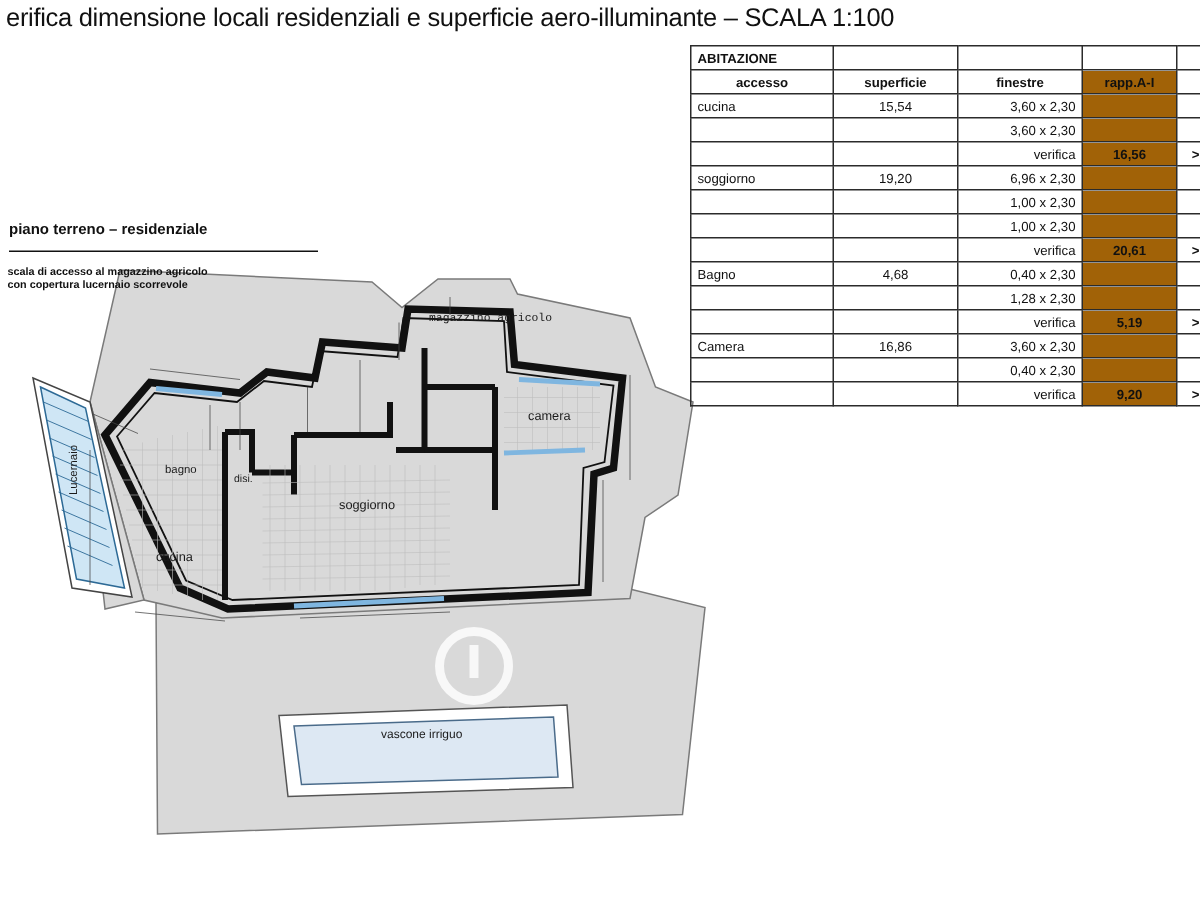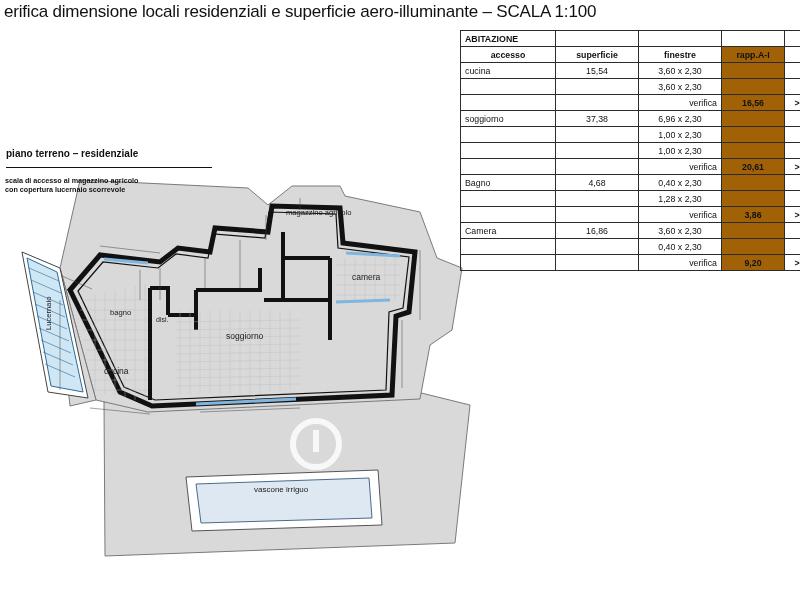--- a/index.html
+++ b/index.html
@@ -74,21 +74,21 @@
     border: 1px solid #2b2b2b;
     height: 15px;
     padding: 0 4px;
     font-size: 8.8px;
     line-height: 14px;
     white-space: nowrap;
     overflow: hidden;
   }
   .c-loc { width: 86px; }
   .c-sup { width: 74px; text-align: center; }
-  .c-fin { width: 74px; text-align: center; }
+  .c-fin { width: 74px; text-align: right; }
   .c-rap { width: 54px; text-align: center; }
   .c-gt  { width: 16px; text-align: center; }
 
   .hdr-title td {
     font-weight: bold;
     font-size: 8.8px;
     margin-left: 32px;
   }
   .col-hdr td { text-align: center; font-weight: bold; }
   .col-hdr td.c-loc { text-align: center; }
@@ -297,21 +297,21 @@
     <line x1="60" y1="300" x2="60" y2="390"></line>
   </g>
 
 </svg>
 </div>
 
 <div id="plan-label">piano terreno – residenziale</div>
 <div id="plan-label-underline"></div>
 <div id="stair-note">scala di accesso al magazzino agricolo con copertura lucernaio scorrevole</div>
 
-<div class="room-lbl" style="left:286px; top:209px; width:44px; line-height:1.15; font-size:7.6px;">
+<div class="room-lbl" style="left:286px; top:209px; width:44px; line-height:1.15; font-size:7.6px;font-family:Liberation Mono, monospace;">
   <span>magazzino agricolo</span>
 </div>
 <div class="room-lbl" style="left:352px; top:272px;">camera</div>
 <div class="room-lbl" style="left:226px; top:331px;">soggiorno</div>
 <div class="room-lbl" style="left:110px; top:308px; font-size:7.6px;">bagno</div>
 <div class="room-lbl" style="left:156px; top:316px; font-size:7px;">disi.</div>
 <div class="room-lbl" style="left:104px; top:366px;">cucina</div>
 <div class="room-lbl" style="left:254px; top:485px; font-size:8px;">vascone irriguo</div>
 <div class="room-lbl vert" style="left:44px; top:330px; font-size:7.6px;">Lucernaio</div>
 
@@ -360,21 +360,21 @@
         <td class="c-loc"></td>
         <td class="c-sup"></td>
         <td class="c-fin verifica-lbl">verifica</td>
         <td class="c-rap blue bold">16,56</td>
         <td class="c-gt bold">&gt;</td>
 
       </tr>
 
       <tr>
         <td class="c-loc">soggiorno</td>
-        <td class="c-sup">37,38</td>
+        <td class="c-sup">19,20</td>
         <td class="c-fin">6,96 x 2,30</td>
         <td class="c-rap blue"></td>
         <td class="c-gt"></td>
 
       </tr>
       <tr>
         <td class="c-loc"></td>
         <td class="c-sup"></td>
         <td class="c-fin">1,00 x 2,30</td>
         <td class="c-rap blue"></td>
@@ -411,21 +411,21 @@
         <td class="c-sup"></td>
         <td class="c-fin">1,28 x 2,30</td>
         <td class="c-rap blue"></td>
         <td class="c-gt"></td>
 
       </tr>
       <tr>
         <td class="c-loc"></td>
         <td class="c-sup"></td>
         <td class="c-fin verifica-lbl">verifica</td>
-        <td class="c-rap blue bold">3,86</td>
+        <td class="c-rap blue bold">5,19</td>
         <td class="c-gt bold">&gt;</td>
 
       </tr>
 
       <tr>
         <td class="c-loc">Camera</td>
         <td class="c-sup">16,86</td>
         <td class="c-fin">3,60 x 2,30</td>
         <td class="c-rap blue"></td>
         <td class="c-gt"></td>

